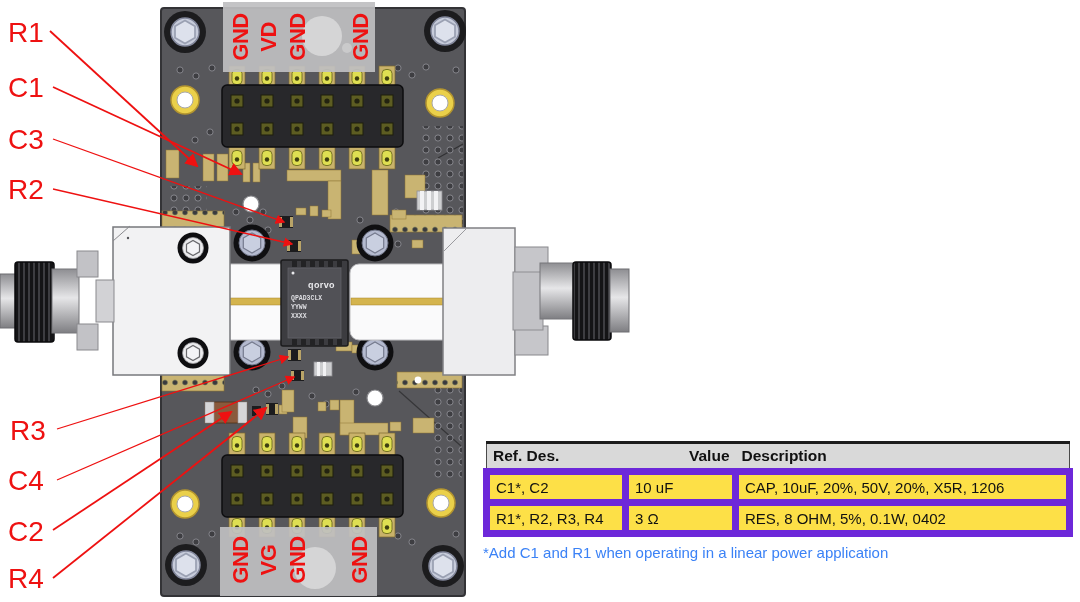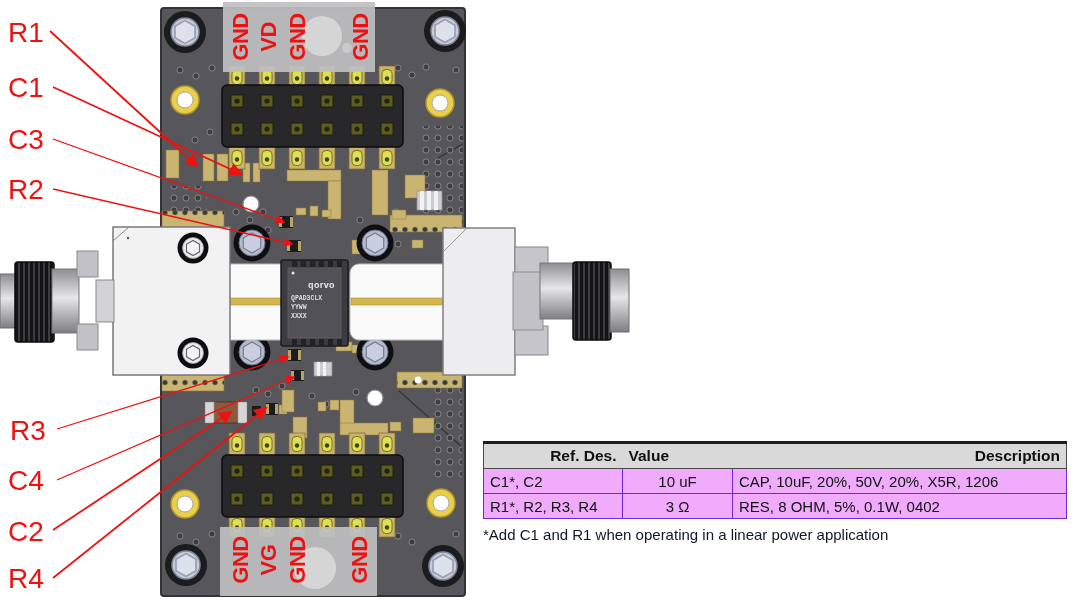--- a/index.html
+++ b/index.html
@@ -9,27 +9,27 @@
   }
   .board-svg{position:absolute;left:0;top:0;}
   .callout-label{font-family:"Liberation Sans",sans-serif;font-size:28px;fill:#ee1111;}
   .pin-label{font-family:"Liberation Sans",sans-serif;font-size:22px;font-weight:bold;fill:#ee1111;letter-spacing:-0.5px;}
   .chip-logo{font-family:"Liberation Sans",sans-serif;font-size:9px;font-weight:bold;fill:#e9e9ec;letter-spacing:0.4px;}
   .chip-mark{font-family:"Liberation Mono","DejaVu Sans Mono",monospace;font-size:6.5px;font-weight:bold;fill:#dcdce0;}
   .bom{position:absolute;left:483px;top:441px;width:584px;color:#111;}
   .bom table{border-collapse:collapse;width:583px;table-layout:fixed;
     border-left:1px solid #4a4a4a;border-right:1px solid #4a4a4a;
     border-bottom:1px solid #4a4a4a;border-top:3px solid #1c1c1c;}
-  .bom th{background:#d9d9d9;font-size:15.5px;font-weight:bold;text-align:right;
+  .bom th{background:#d9d9d9;font-size:15.5px;font-weight:bold;text-align:left;
     padding:2px 6px;height:20px;border-bottom:1px solid #4a4a4a;}
-  .bom td{background:#f0abfc;font-size:15px;padding:2px 6px;height:20px;
-    border:1px solid #6d28d9;white-space:nowrap;overflow:hidden;}
+  .bom td{background:#fde047;font-size:15px;padding:2px 6px;height:20px;
+    border:7px solid #6d28d9;white-space:nowrap;overflow:hidden;}
   .bom col.c-ref{width:139px}.bom col.c-val{width:110px}.bom col.c-desc{width:334px}
-  .bom td.val{text-align:center;}
-  .footnote{margin-top:7px;font-size:15px;color:#0f172a;}
+  .bom td.val{}
+  .footnote{margin-top:7px;font-size:15px;color:#3b82f6;}
 </style>
 </head>
 <body>
 
 <div class="stage">
 
   <svg class="board-svg" width="660" height="602" viewBox="0 0 660 602">
     <defs>
       <pattern id="viaPat" width="12" height="12" patternUnits="userSpaceOnUse">
         <circle cx="6" cy="6" r="3.1" fill="#3e3e42" stroke="#84848a" stroke-width="1"></circle>
@@ -406,21 +406,21 @@
   <div class="bom">
     <table>
       <colgroup>
           <col class="c-ref">
           <col class="c-val">
           <col class="c-desc">
         </colgroup>
       <thead>
         <tr>
           <th>Ref. Des.</th>
-          <th style="text-align:left">Value</th>
+          <th style="text-align:right">Value</th>
           <th>Description</th>
         </tr>
       </thead>
       <tbody>
         <tr>
           <td>C1*, C2</td>
           <td class="val">10 uF</td>
           <td>CAP, 10uF, 20%, 50V, 20%, X5R, 1206</td>
         </tr>
         <tr>

